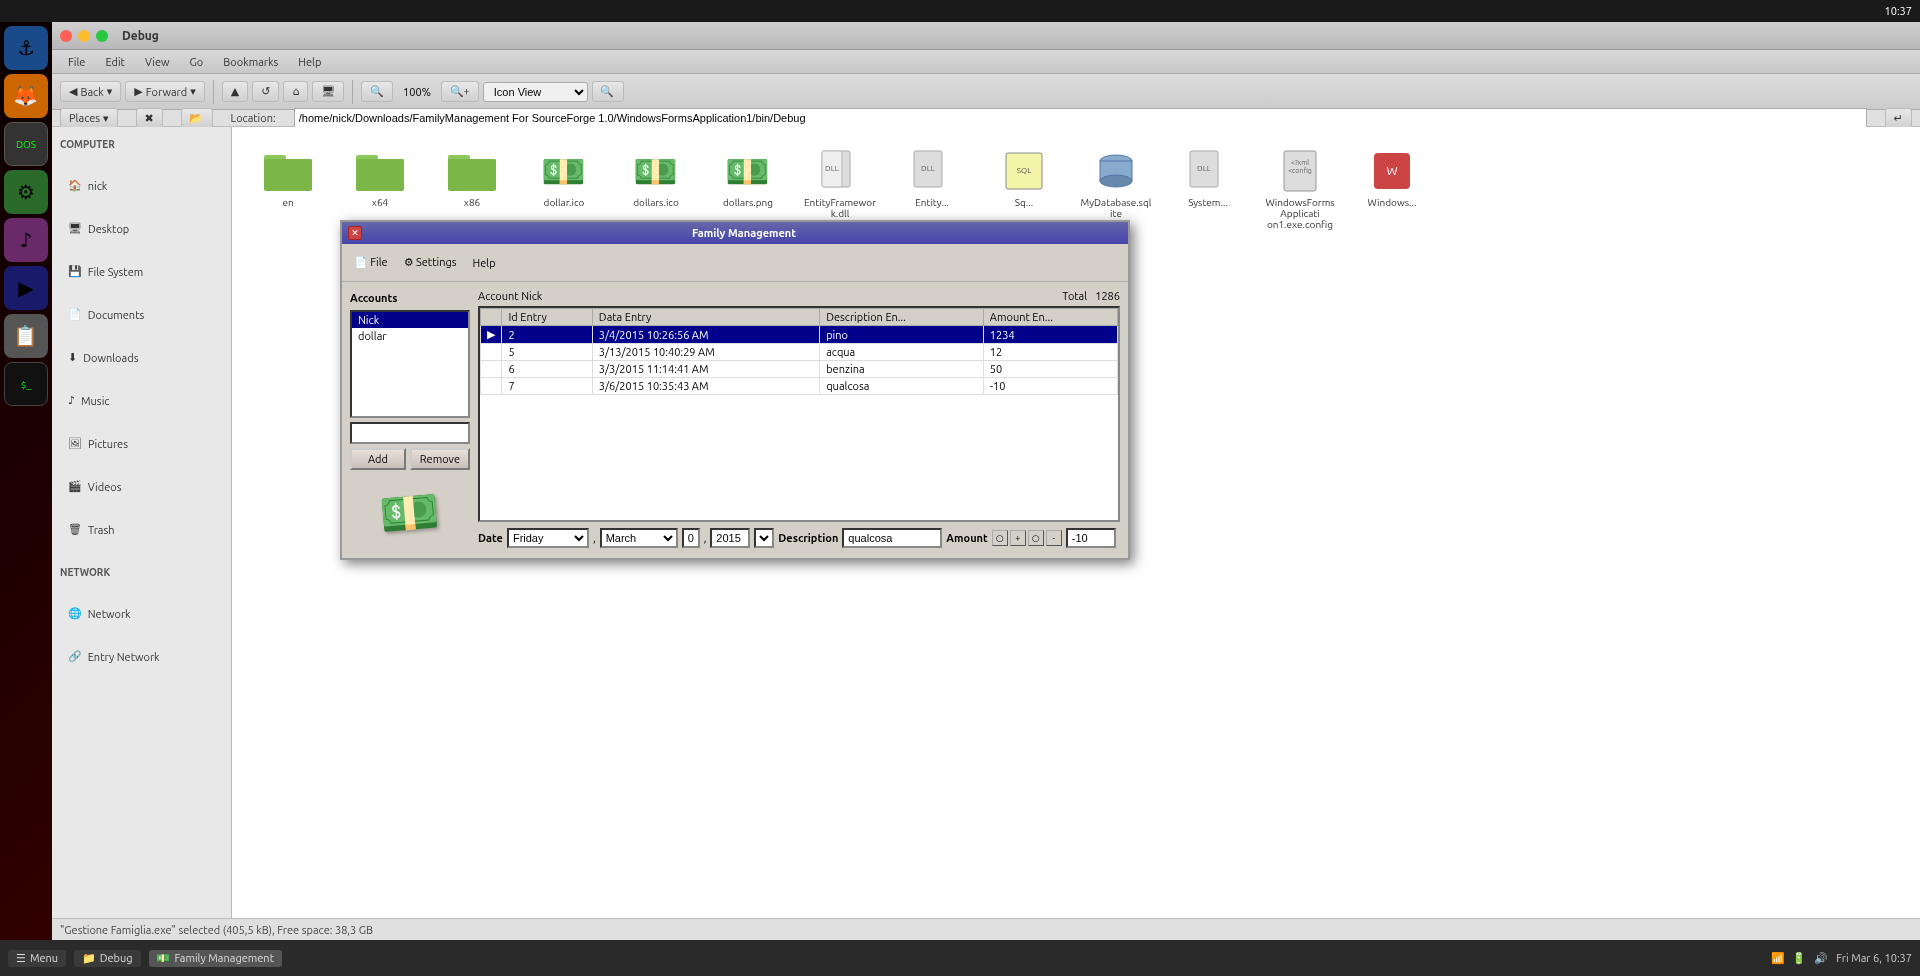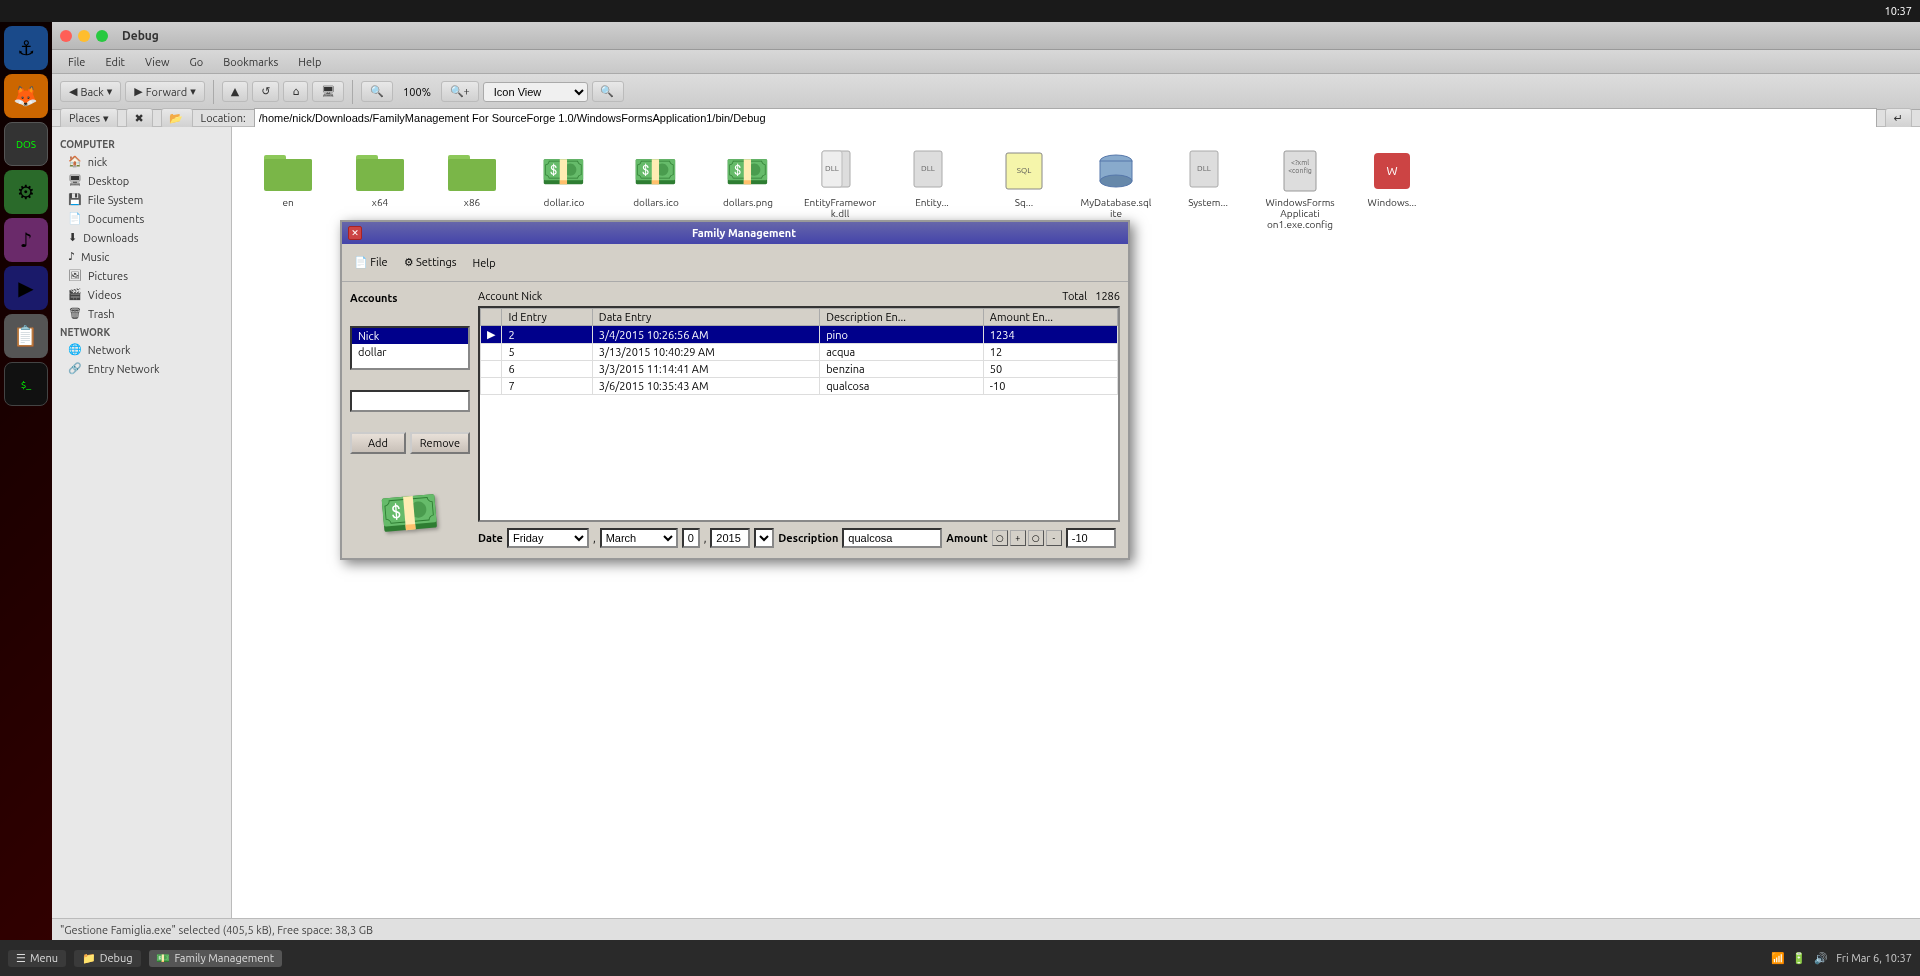--- a/index.html
+++ b/index.html
@@ -187,21 +187,21 @@
       border-radius: 2px;
     }
 
     
     .location-bar {
       background: #e0e0e0;
       height: 17px;
       display: flex;
       align-items: center;
       padding: 0 8px;
-      gap: 8px;
+      gap: 18px;
       border-bottom: 1px solid #bbb;
     }
     .location-label {
       font-size: 11px;
       color: #333;
     }
     .location-input {
       flex: 1;
       height: 20px;
       border: 1px solid #aaa;
@@ -218,20 +218,21 @@
     }
 
     
     .sidebar {
       width: 180px;
       background: #e8e8e8;
       border-right: 1px solid #bbb;
       display: flex;
       flex-direction: column;
       padding: 8px 0;
+      gap: 24px;
     }
     .sidebar-item {
       display: flex;
       align-items: center;
       gap: 6px;
       padding: 3px 8px 3px 16px;
       font-size: 11px;
       cursor: pointer;
       color: #333;
     }
@@ -359,21 +360,21 @@
       padding: 8px;
       gap: 8px;
       overflow: hidden;
     }
 
     
     .accounts-panel {
       width: 120px;
       display: flex;
       flex-direction: column;
-      gap: 20px;
+      gap: 4px;
       justify-content: space-between;
     }
     .accounts-label {
       font-size: 11px;
       font-weight: bold;
       color: #000;
       padding: 2px 0;
     }
     .accounts-list {
       flex: 1;

